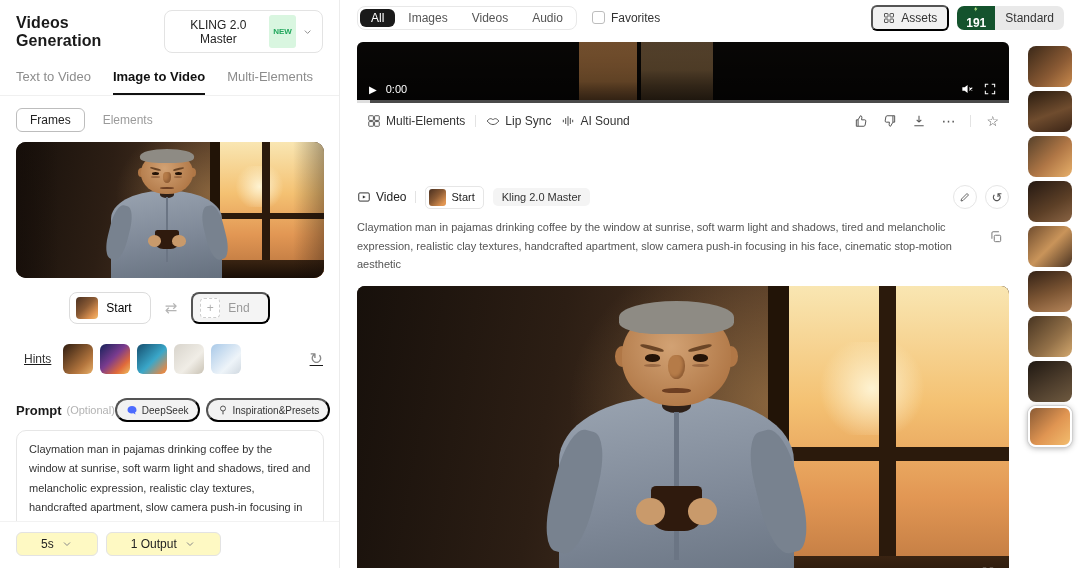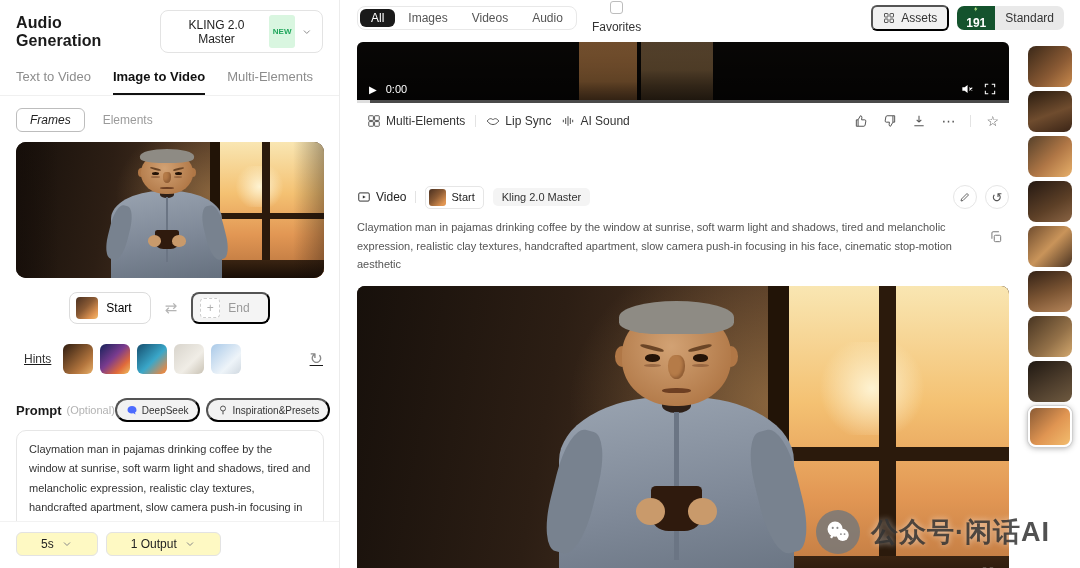--- a/index.html
+++ b/index.html
@@ -10,21 +10,21 @@
   
   .lp { position:absolute; left:0; top:0; width:340px; height:568px; background:#fff; border-right:1px solid #ececec; }
   .lp-header { display:flex; align-items:center; gap:12px; padding:10px 16px 4px; }
   .lp-title { font-size:16px; font-weight:700; letter-spacing:.1px; }
   .model-btn { display:flex; align-items:center; gap:6px; border:1px solid #e3e3e3; border-radius:8px; padding:4px 9px; font-size:12px; background:#fff; cursor:pointer; color:#222; }
   .new-badge { background:#d9f6e0; color:#22a75d; font-size:8px; font-weight:700; padding:12px 4px; border-radius:3px; }
   .lp-tabs { display:flex; gap:22px; padding:12px 16px 0; border-bottom:1px solid #f0f0f0; font-size:13px; color:#8c8c8c; }
   .lp-tab { padding-bottom:9px; cursor:pointer; border-bottom:2px solid transparent; }
   .lp-tab.active { color:#111; font-weight:700; border-bottom-color:#111; }
   .lp-subtabs { display:flex; align-items:center; gap:18px; padding:12px 16px 10px; font-size:12px; }
-  .frames-btn { border:1px solid #bdbdbd; border-radius:6px; padding:4px 13px; background:#fff; font-size:12px; color:#222; cursor:pointer;font-style:italic; }
+  .frames-btn { border:1px solid #bdbdbd; border-radius:6px; padding:4px 13px; background:#fff; font-size:12px; color:#222; cursor:pointer; }
   .elements-link { color:#9a9a9a; cursor:pointer; }
 
   .preview { position:relative; margin:0 16px; width:308px; height:136px; border-radius:10px; overflow:hidden; background:#241812; }
   .preview .edgefade-l { position:absolute; left:0; top:0; width:14%; height:100%; background:linear-gradient(90deg,rgba(20,12,8,.55),transparent); z-index:5;}
   .preview .edgefade-r { position:absolute; right:0; top:0; width:10%; height:100%; background:linear-gradient(270deg,rgba(20,12,8,.35),transparent); z-index:5;}
 
   .frame-row { display:flex; align-items:center; justify-content:center; gap:14px; padding:14px 16px 0; }
   .start-btn { display:flex; align-items:center; gap:8px; border:1px solid #dcdcdc; border-radius:8px; padding:4px 18px 4px 6px; background:#fff; font-size:12px; cursor:pointer; }
   .mini-thumb { width:22px; height:22px; border-radius:4px; background:linear-gradient(135deg,#4a3020 0%,#8a5a34 45%,#e09552 80%,#f3bd6e 100%); }
   .swap-icon { color:#b5b5b5; font-size:15px; }
@@ -54,21 +54,21 @@
 
   .lp-footer { position:absolute; left:0; bottom:0; width:100%; padding:10px 16px 12px; display:flex; gap:8px; border-top:1px solid #f2f2f2; background:#fff; }
   .select-pill { display:flex; align-items:center; gap:7px; border:1px solid #e3e3e3; border-radius:6px; padding:4px 24px; font-size:12px; background:#fef9c3; cursor:pointer; color:#222; }
 
   
   .main { position:absolute; left:341px; top:0; right:0; height:414px; background:#fff; }
   .m-topbar { display:flex; align-items:center; padding:5px 16px 0; height:30px; }
   .seg { display:flex; align-items:center; border:1px solid #e8e8e8; border-radius:8px; padding:2px; gap:2px; background:#fff; }
   .seg-item { font-size:12px; color:#555; padding:2px 11px; border-radius:6px; cursor:pointer; }
   .seg-item.active { background:#1a1a1a; color:#fff; }
-  .fav { display:flex; align-items:center; gap:6px; margin-left:15px; font-size:12px; color:#333; cursor:pointer;flex-direction:column; }
+  .fav { display:flex; align-items:center; gap:6px; margin-left:15px; font-size:12px; color:#333; cursor:pointer; }
   .fav-box { width:13px; height:13px; border:1.5px solid #bdbdbd; border-radius:3px; background:#fff; }
   .tb-right { margin-left:auto; display:flex; align-items:center; gap:8px; }
   .assets-btn { display:flex; align-items:center; gap:6px; background:#f1f1f1; border-radius:6px; padding:4px 10px; font-size:12px; color:#333; cursor:pointer; }
   .credits { display:flex; border-radius:7px; overflow:hidden; font-size:12px; height:24px; cursor:pointer; }
   .credits-left { display:flex; align-items:center; gap:4px; background:#14532d; color:#fff; padding:0 9px; font-weight:700;flex-direction:column; }
   .credits-right { display:flex; align-items:center; background:#e9e9e9; color:#333; padding:0 10px; }
 
   .card1 { margin:12px 71px 0 16px; }
   .video-top { position:relative; height:58px; background:#0b0907; border-radius:6px 6px 0 0; overflow:hidden; }
   .vs-f1 { position:absolute; left:34%; top:-30px; width:9%; height:200%; background:linear-gradient(180deg,#6f4c2e,#c98a4d 60%,#3a2416); }
@@ -158,21 +158,21 @@
   .ic { width:14px; height:14px; display:block; }
   .ic-sm { width:12px; height:12px; display:block; }
 </style>
 </head>
 <body>
 
 <div class="app">
 
   <aside class="lp">
     <div class="lp-header">
-      <div class="lp-title">Audio Generation</div>
+      <div class="lp-title">Videos Generation</div>
       <button class="model-btn">
         <span>KLING 2.0 Master</span>
         <span class="new-badge">NEW</span>
         <svg class="ic-sm" viewBox="0 0 24 24" fill="none" stroke="#888" stroke-width="2">
             <path d="M6 9l6 6 6-6"></path>
           </svg>
       </button>
     </div>
 
     <div class="lp-tabs">
@@ -492,28 +492,14 @@
     <div class="rthumb rt2"></div>
     <div class="rthumb rt3"></div>
     <div class="rthumb rt4"></div>
     <div class="rthumb rt5"></div>
     <div class="rthumb rt6"></div>
     <div class="rthumb rt7"></div>
     <div class="rthumb rt8"></div>
     <div class="rthumb rt9 active"></div>
   </aside>
 
-  <div class="watermark">
-    <span class="wm-icon">
-      <svg width="28" height="28" viewBox="0 0 24 24">
-          <circle cx="9.5" cy="9.5" r="6.5" fill="#fff"></circle>
-          <circle cx="16" cy="14.5" r="5.2" fill="#fff"></circle>
-          <path d="M6 17l1.5-2.5" stroke="#fff" stroke-width="2"></path>
-          <circle cx="7.5" cy="8.5" r=".9" fill="#8a8a8a"></circle>
-          <circle cx="11.5" cy="8.5" r=".9" fill="#8a8a8a"></circle>
-          <circle cx="14.5" cy="13.8" r=".8" fill="#8a8a8a"></circle>
-          <circle cx="17.6" cy="13.8" r=".8" fill="#8a8a8a"></circle>
-        </svg>
-    </span>
-    <span class="wm-text">公众号·闲话AI</span>
-  </div>
 
 </div>
 
 </body></html>

